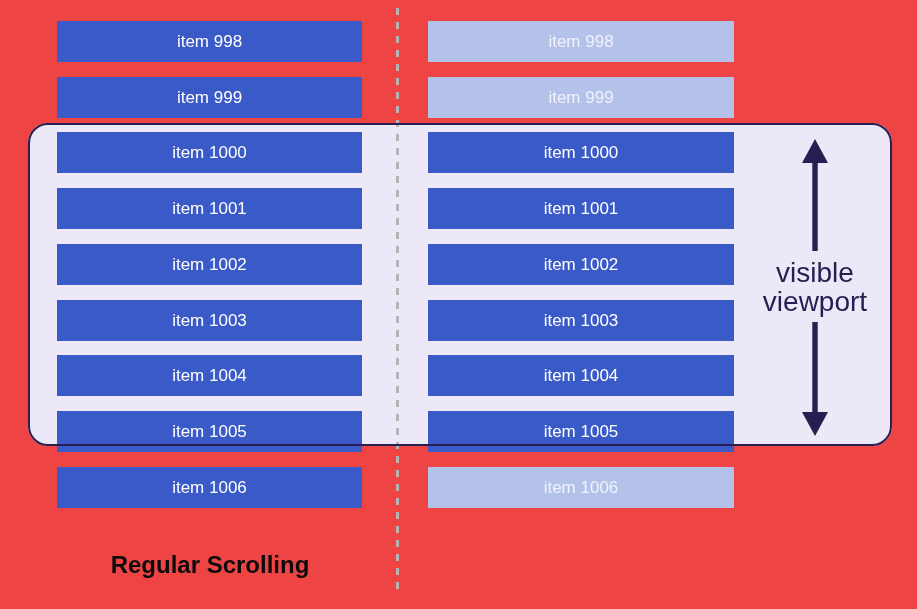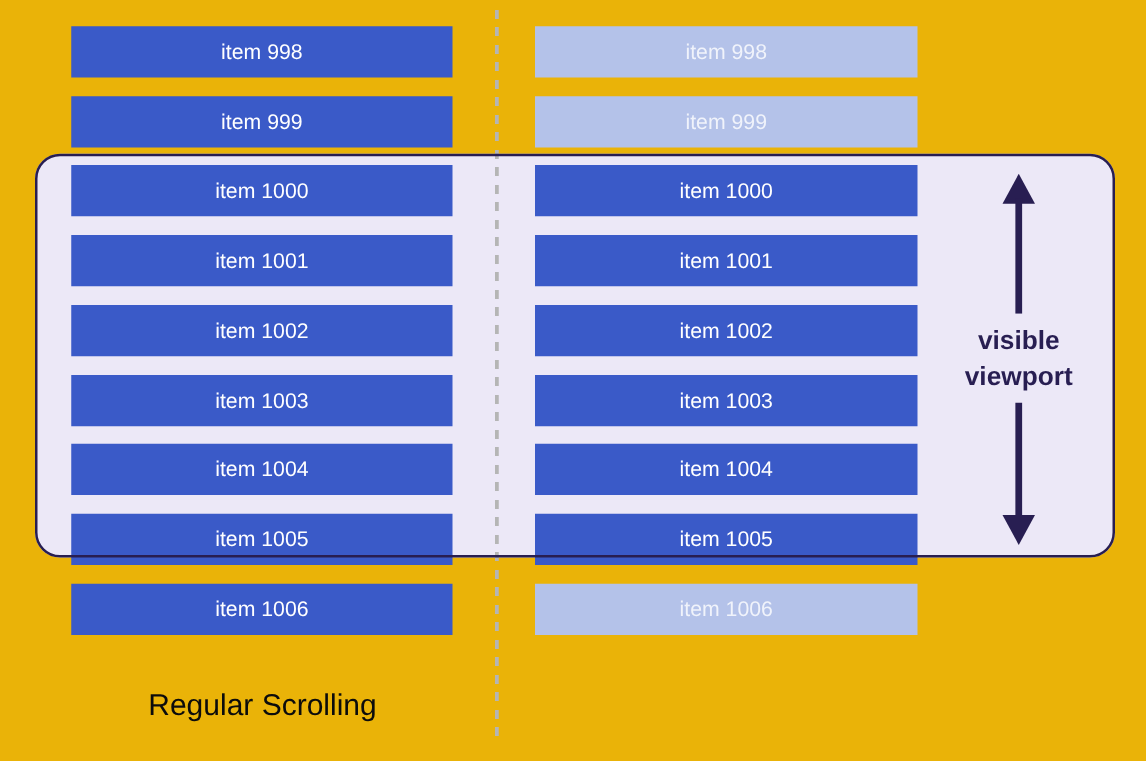--- a/index.html
+++ b/index.html
@@ -5,21 +5,21 @@
   html, body {
     margin: 0;
     padding: 0;
     background: #ffffff;
     font-family: "Liberation Sans", "DejaVu Sans", sans-serif;
   }
   .canvas {
     position: relative;
     width: 917px;
     height: 609px;
-    background: #eab308;
+    background: #ef4444;
     overflow: hidden;
   }
   .viewport-fill {
     position: absolute;
     left: 28px; top: 123px;
     width: 864px; height: 323px;
     box-sizing: border-box;
     background: var(--viewport-fill, #ece8f7);
     border-radius: 20px;
     z-index: 0;
@@ -61,39 +61,39 @@
     background: var(--bar-virtualized, #b4c2e9);
     color: rgba(255, 255, 255, 0.8);
   }
   .col-left  { left: 57px;  width: 305px; }
   .col-right { left: 428px; width: 306px; }
   .viewport-label {
     position: absolute;
     left: 740px; top: 258px;
     width: 150px;
     text-align: center;
-    font-size: 21px;
-    font-weight: 700;
+    font-size: 28px;
+    font-weight: 400;
     line-height: 29px;
     color: var(--viewport-border, #281e52);
     z-index: 6;
   }
   .arrow-svg {
     position: absolute;
     z-index: 6;
   }
   .arrow-up   { left: 800px; top: 139px; }
   .arrow-down { left: 800px; top: 322px; }
   .column-title {
     position: absolute;
     top: 551px;
     width: 300px;
     text-align: center;
     font-size: 24px;
-    font-weight: 400;
+    font-weight: 700;
     color: var(--label-text, #0c0c0c);
     z-index: 1;
   }
   .title-left  { left: 60px;  }
   .title-right { left: 431px; }
 </style>
 </head>
 <body>
 
 <div class="canvas">

